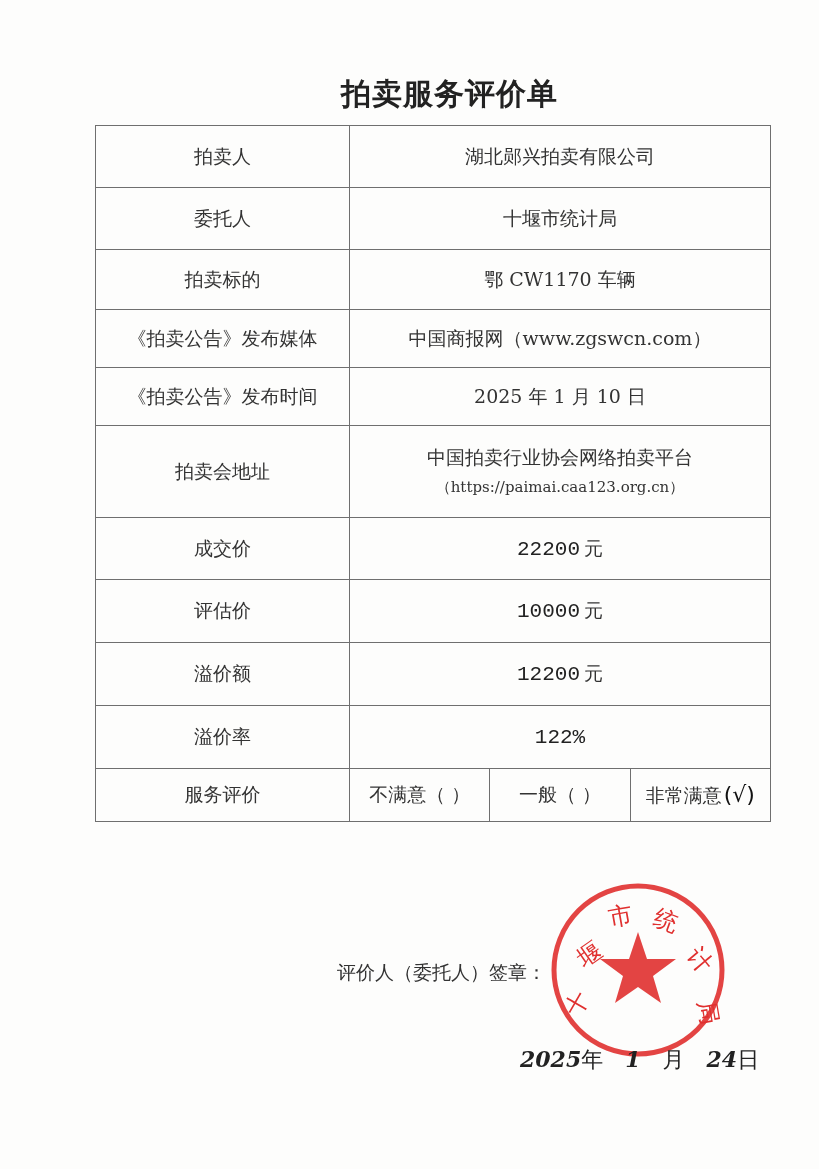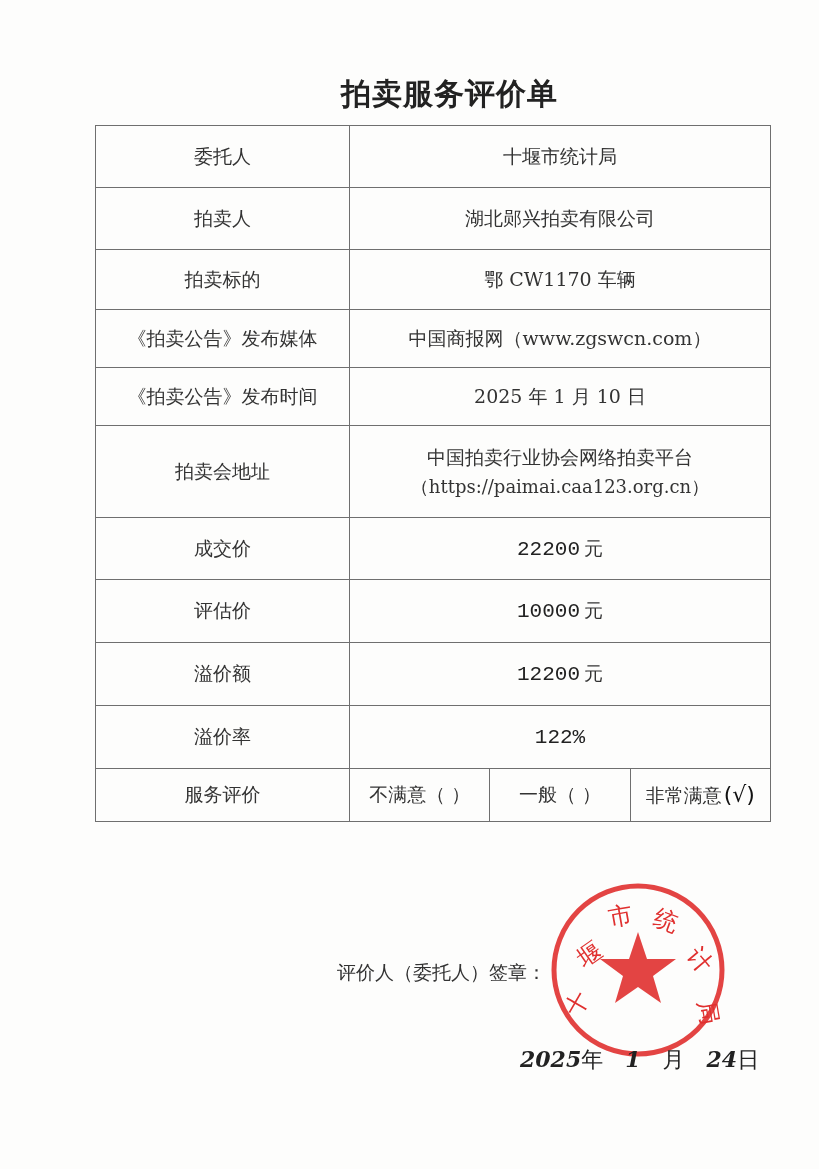--- a/index.html
+++ b/index.html
@@ -34,21 +34,21 @@
     padding: 0;
     color: #333;
   }
   td.label { width: 253px; }
   .num {
     font-family: Liberation Mono, monospace;
     font-size: 21px; color: #222;
   }
   .unit { font-size: 19px; margin-left: 4px; }
   .addr-line1 { display: block; line-height: 30px; }
-  .addr-line2 { display: block; line-height: 30px; font-size: 18px; }
+  .addr-line2 { display: block; line-height: 30px; font-size: 15px; }
   .opt { font-size: 19px; white-space: nowrap; }
   .check {
     display: inline-block; font-family: "DejaVu Sans", sans-serif;
     font-size: 22px; color: #111; margin-left: 2px;
   }
   .sign-label {
     position: absolute; left: 337px; top: 960px;
     font-size: 19px; color: #333;
   }
   .seal {
@@ -63,26 +63,26 @@
   .gap { display: inline-block; width: 22px; }
 </style>
 </head>
 <body>
 
 <div class="title">拍卖服务评价单</div>
 
 <table class="form">
   <tbody>
       <tr style="height:62px">
+    <td class="label">拍卖人</td>
+    <td colspan="3">湖北郧兴拍卖有限公司</td>
+  </tr>
+  <tr style="height:62px">
     <td class="label">委托人</td>
     <td colspan="3">十堰市统计局</td>
-  </tr>
-  <tr style="height:62px">
-    <td class="label">拍卖人</td>
-    <td colspan="3">湖北郧兴拍卖有限公司</td>
   </tr>
   <tr style="height:60px">
     <td class="label">拍卖标的</td>
     <td colspan="3">鄂 CW1170 车辆</td>
   </tr>
   <tr style="height:58px">
     <td class="label">《拍卖公告》发布媒体</td>
     <td colspan="3">中国商报网（www.zgswcn.com）</td>
   </tr>
   <tr style="height:58px">

